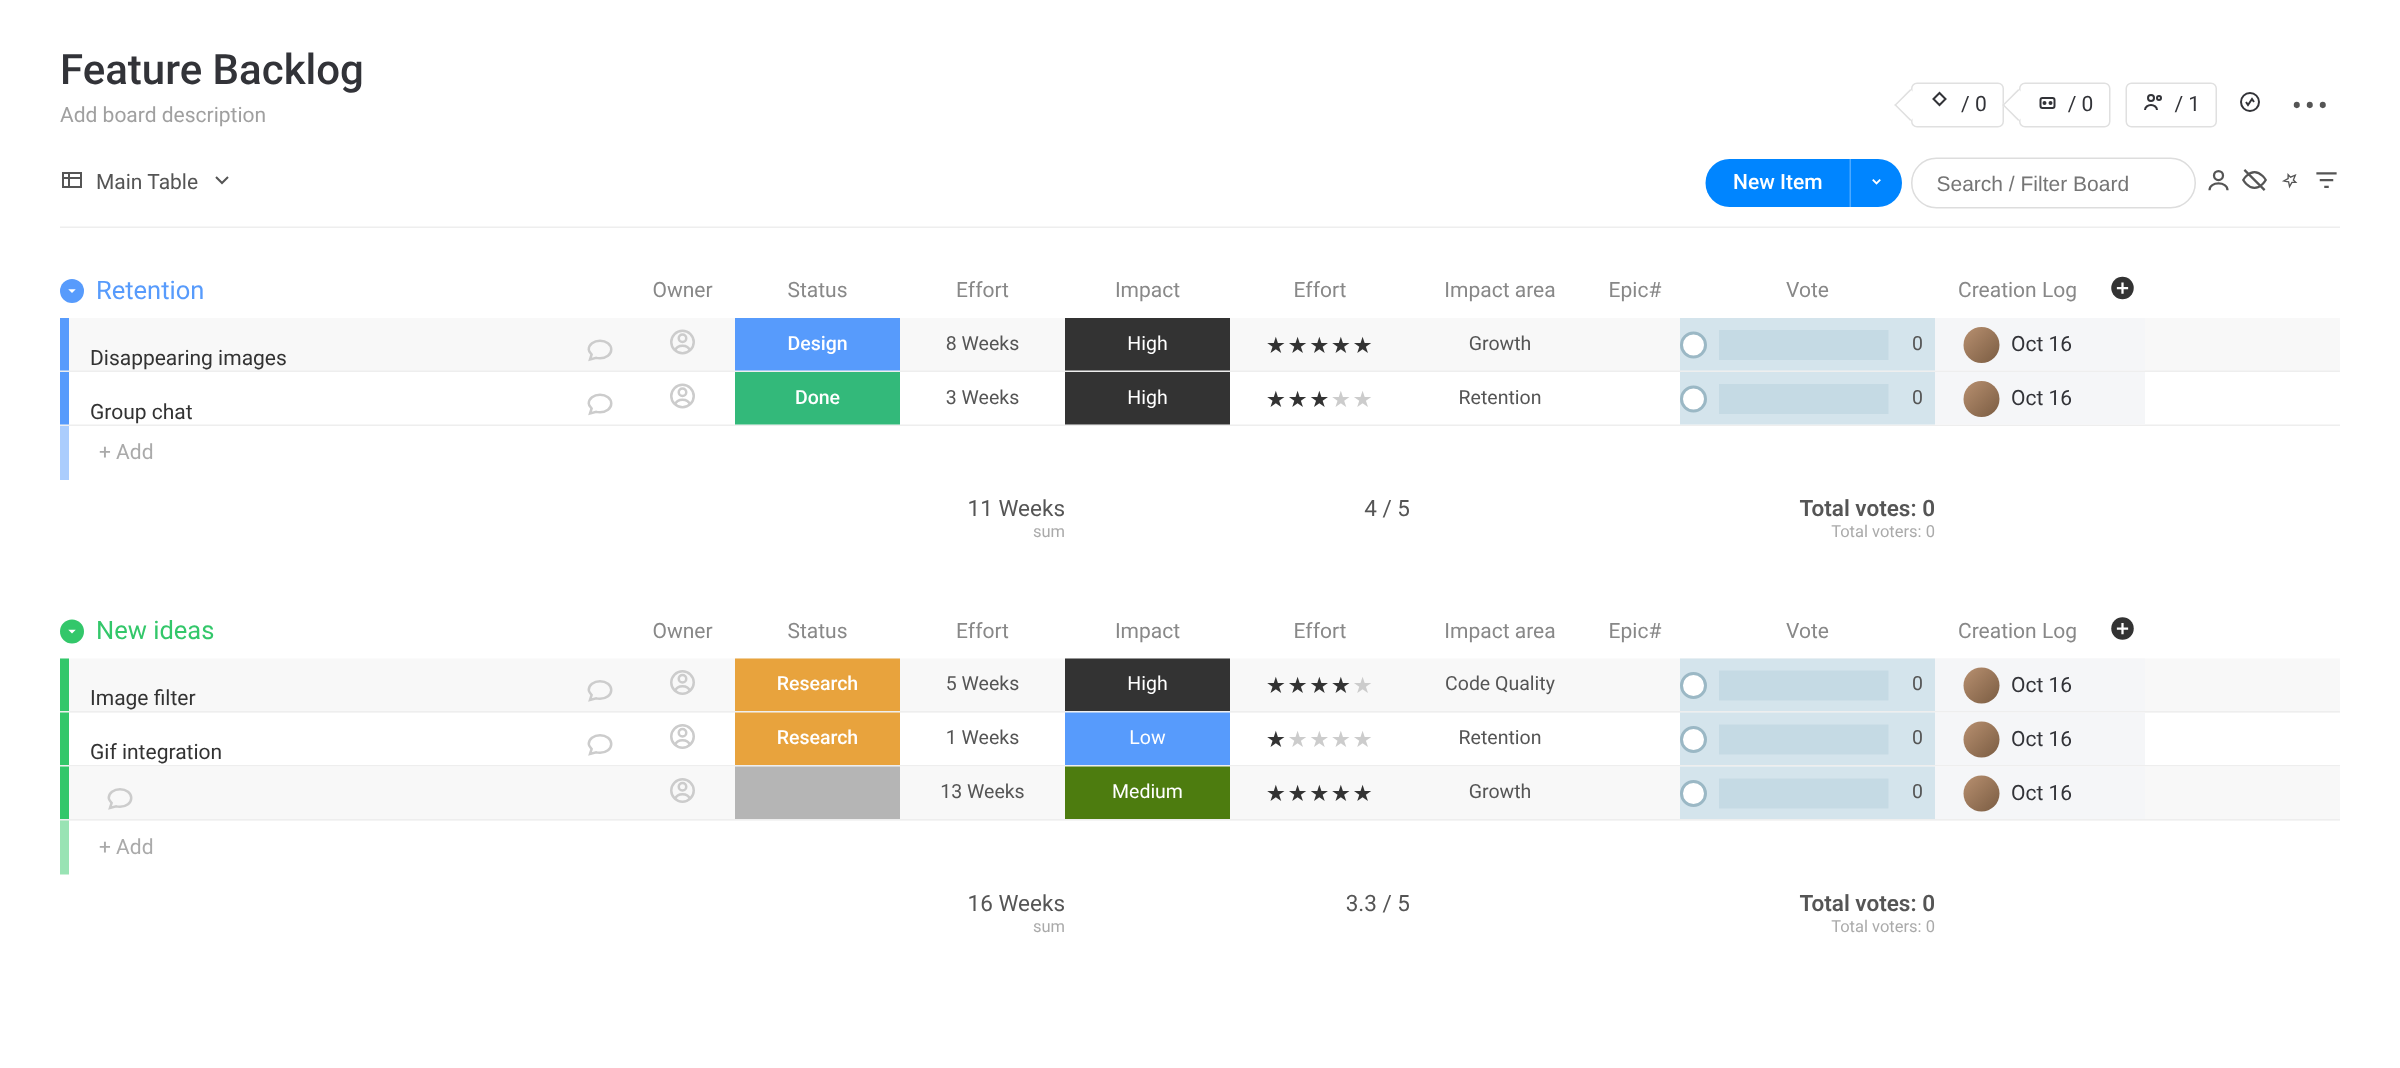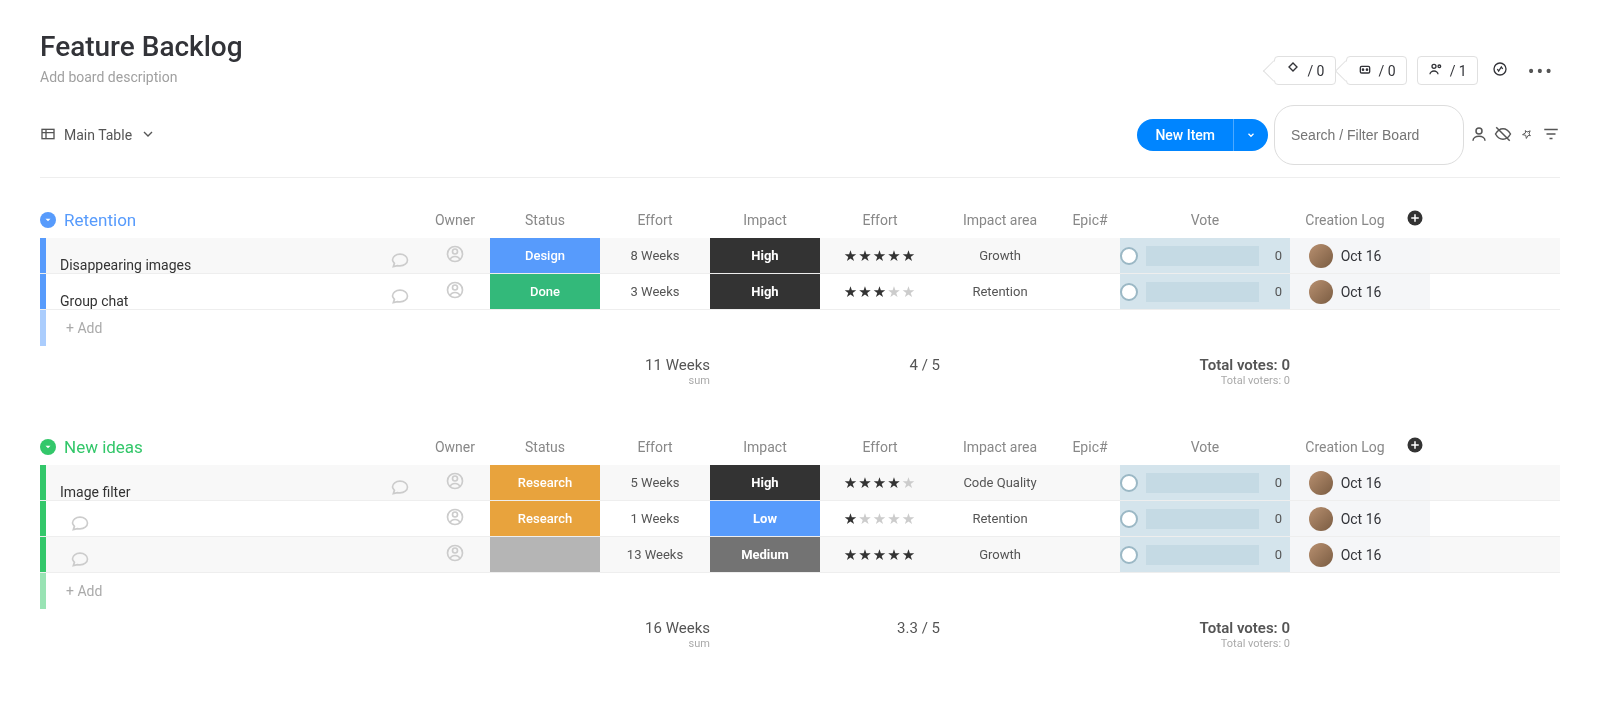--- a/index.html
+++ b/index.html
@@ -14,41 +14,41 @@
 .icon-small svg { width:16px; height:16px; }
 .dots { font-size:20px; letter-spacing:2px; color:#555; cursor:pointer; padding:0 6px; }
 
 .toolbar { display:flex; justify-content:space-between; align-items:center; border-bottom:1px solid #eee; padding-bottom:12px; margin-bottom:30px; }
 .toolbar-left { display:flex; align-items:center; gap:10px; color:#555; }
 .view-switch { display:flex; align-items:center; gap:8px; cursor:pointer; }
 .toolbar-right { display:flex; align-items:center; gap:6px; }
 .new-item-btn { display:flex; align-items:center; background:#0085ff; color:#fff; border-radius:20px; overflow:hidden; cursor:pointer; }
 .new-item-btn .label { padding:8px 18px; font-weight:500; }
 .new-item-btn .caret { padding:8px 12px; border-left:1px solid rgba(255,255,255,0.3); }
-.search-input { border:1px solid #ddd; border-radius:20px; padding:21px 16px; width:190px; font-size:14px; color:#666; }
+.search-input { border:1px solid #ddd; border-radius:20px; padding:8px 16px; width:190px; font-size:14px; color:#666; }
 .tb-icon { color:#555; cursor:pointer; }
 .tb-icon svg { width:18px; height:18px; }
 
 .group { margin-bottom:40px; }
 .group-header { display:grid; grid-template-columns: 380px 70px 110px 110px 110px 120px 120px 60px 170px 110px 30px; align-items:center; color:#888; font-size:14px; margin-bottom:6px; }
 .group-title { display:flex; align-items:center; gap:8px; font-size:17px; font-weight:400; }
 .collapse-icon { width:16px; height:16px; border-radius:50%; display:flex; align-items:center; justify-content:center; }
 .col-label { text-align:center; }
 .add-col { color:#333; font-size:20px; cursor:pointer; text-align:center; }
 
 .rows { }
 .row { display:grid; grid-template-columns: 380px 70px 110px 110px 110px 120px 120px 60px 170px 110px 30px; align-items:center; height:36px; border-bottom:1px solid #eee; }
 .row-name { display:flex; align-items:flex-end; height:100%; }
 .color-bar { width:6px; height:100%; margin-right:14px; }
 .row-title { flex:1; font-size:14px; color:#333; }
 .comment-icon, .owner-icon { color:#ccc; text-align:center; }
 .comment-icon svg, .owner-icon svg { width:20px; height:20px; }
 .status-cell { height:100%; display:flex; align-items:center; justify-content:center; color:#fff; font-size:13px; font-weight:500; }
 .effort-cell, .impact-area, .epic-cell { text-align:center; color:#555; font-size:13px; }
-.impact-cell { height:100%; display:flex; align-items:center; justify-content:center; color:#fff; font-size:13px; font-weight:700; }
+.impact-cell { height:100%; display:flex; align-items:center; justify-content:center; color:#fff; font-size:13px; font-weight:400; }
 .stars { text-align:center; letter-spacing:1px; font-size:15px; }
 .stars .filled { color:#333; }
 .stars .empty { color:#ccc; }
 .vote-cell { display:flex; align-items:center; justify-content:center; gap:8px; height:100%; background:#d4e4ec; }
 .vote-circle { width:18px; height:18px; border-radius:50%; border:2px solid #9bb8c5; background:#fff; }
 .vote-bar { flex:1; height:20px; background:#c5dae4; }
 .vote-count { padding:0 8px; color:#555; font-size:13px; }
 .creation-cell { display:flex; align-items:center; justify-content:center; gap:8px; background:#f5f6f8; height:100%; }
 .avatar { width:24px; height:24px; border-radius:50%; background:linear-gradient(135deg,#b89070,#7a5c42); }
 .row-extra { background:#f5f6f8; height:100%; }
@@ -311,20 +311,21 @@
       </div>
       <div class="creation-cell">
         <div class="avatar"></div>
         <span>Oct 16</span>
       </div>
       <div class="row-extra"></div>
           </div>
           <div class="row">
       <div class="row-name">
         <div class="color-bar" style="background:#33c76a"></div>
+        <div class="row-title">Gif integration</div>
         <div class="comment-icon" style="width:40px"><svg viewBox="0 0 24 24" fill="none" stroke="currentColor" stroke-width="2">
                   <path d="M21 12c0 4-4 7-9 7-1 0-2 0-3-.3L4 20l1.3-4C4.5 14.8 3 13.5 3 12c0-4 4-7 9-7s9 3 9 7z"></path>
                 </svg></div>
       </div>
       <div class="owner-icon"><svg viewBox="0 0 24 24" fill="none" stroke="currentColor" stroke-width="2">
                 <circle cx="12" cy="9" r="3"></circle>
                 <circle cx="12" cy="12" r="9"></circle>
                 <path d="M6 19c1-3 3-4 6-4s5 1 6 4"></path>
               </svg></div>
       <div class="status-cell" style="background:#e8a33d">Research</div>
@@ -351,21 +352,21 @@
                   <path d="M21 12c0 4-4 7-9 7-1 0-2 0-3-.3L4 20l1.3-4C4.5 14.8 3 13.5 3 12c0-4 4-7 9-7s9 3 9 7z"></path>
                 </svg></div>
       </div>
       <div class="owner-icon"><svg viewBox="0 0 24 24" fill="none" stroke="currentColor" stroke-width="2">
                 <circle cx="12" cy="9" r="3"></circle>
                 <circle cx="12" cy="12" r="9"></circle>
                 <path d="M6 19c1-3 3-4 6-4s5 1 6 4"></path>
               </svg></div>
       <div class="status-cell" style="background:#b5b5b5"></div>
       <div class="effort-cell">13 Weeks</div>
-      <div class="impact-cell" style="background:#737373">Medium</div>
+      <div class="impact-cell" style="background:#4d7c0f">Medium</div>
       <div class="stars"><span class="filled">★</span><span class="filled">★</span><span class="filled">★</span><span class="filled">★</span><span class="filled">★</span></div>
       <div class="impact-area">Growth</div>
       <div class="epic-cell"></div>
       <div class="vote-cell">
         <div class="vote-circle"></div>
         <div class="vote-bar"></div>
         <div class="vote-count">0</div>
       </div>
       <div class="creation-cell">
         <div class="avatar"></div>

